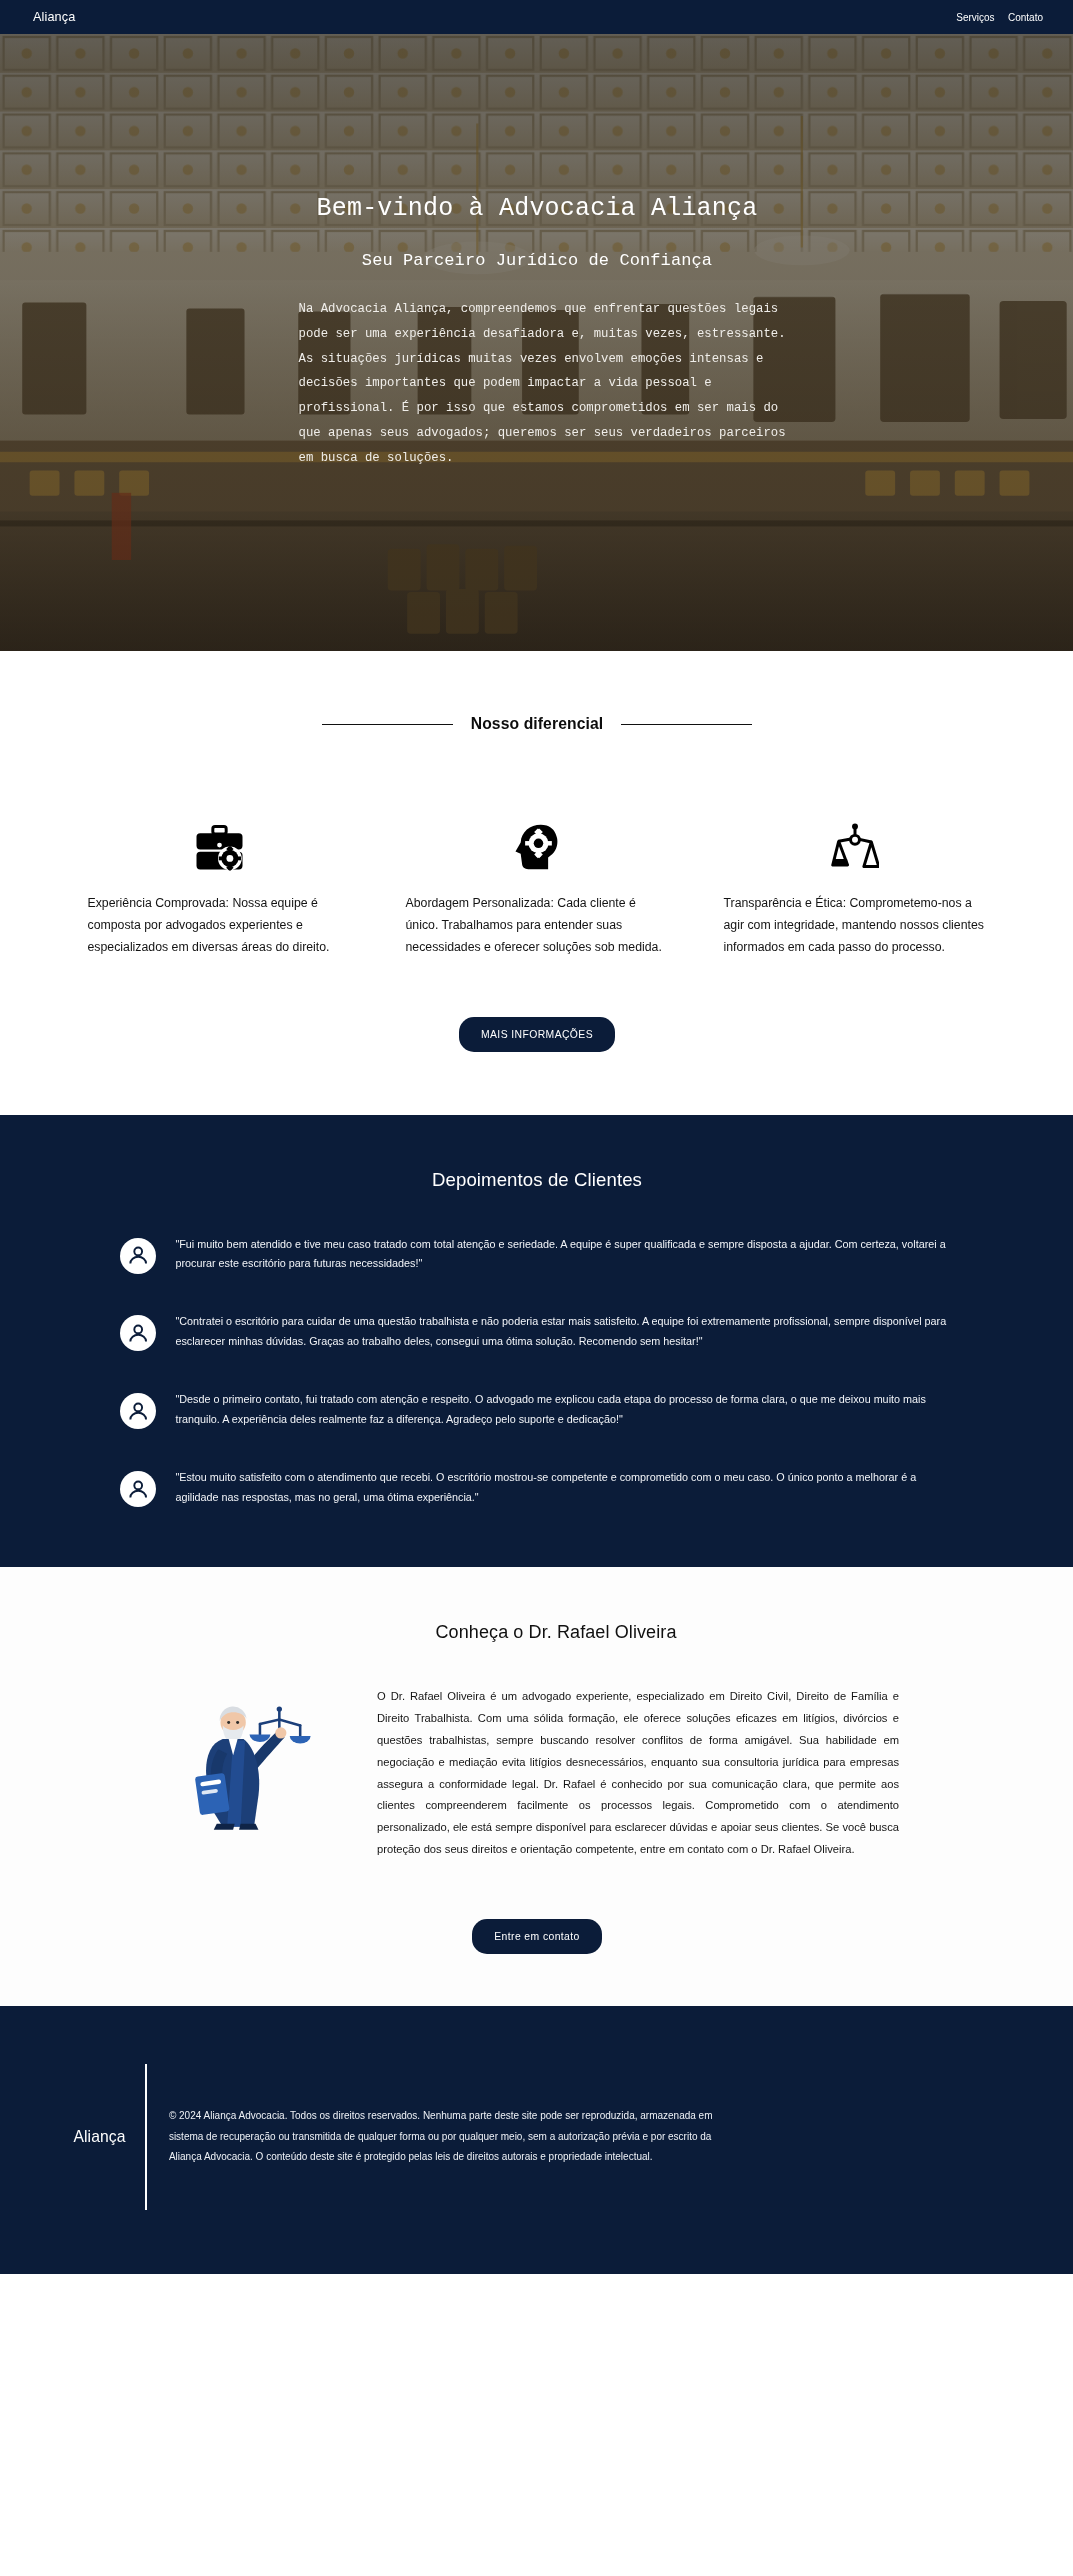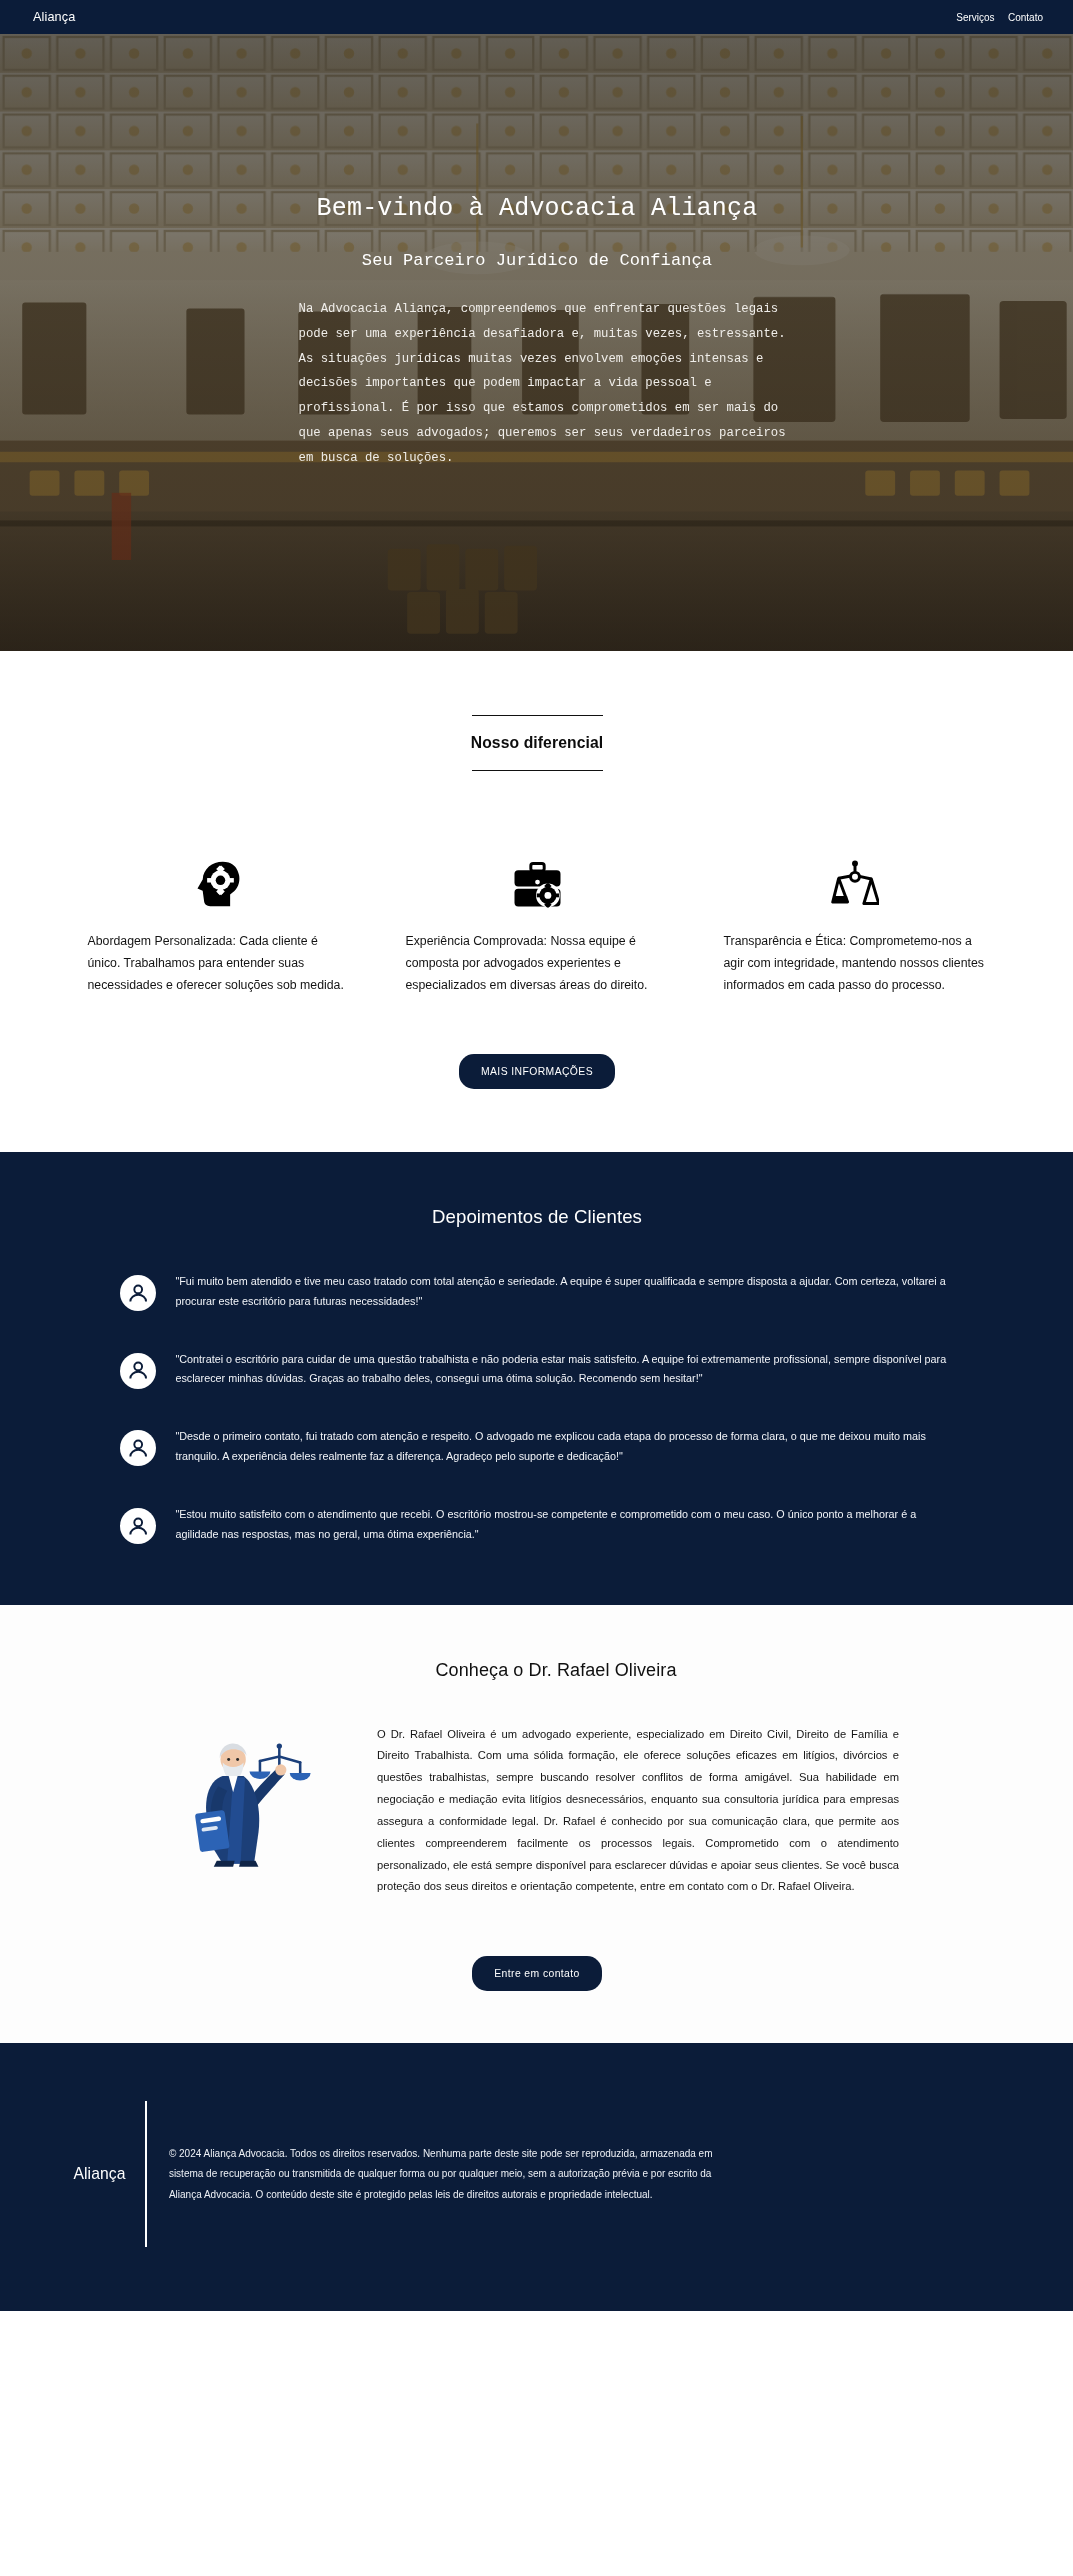--- a/index.html
+++ b/index.html
@@ -85,21 +85,20 @@
   .diferencial {
     background: #ffffff;
     padding: 64px 0 63px;
   }
   .section-heading-rule {
     display: flex;
     align-items: center;
     justify-content: center;
     gap: 18px;
     margin-bottom: 54px;
-    flex-direction: column;
   }
   .section-heading-rule .rule {
     width: 131px;
     height: 0.7px;
     background: #111111;
   }
   .section-heading-rule h2 {
     font-size: 15.7px;
     font-weight: 700;
     color: #0d0d0d;
@@ -348,45 +347,20 @@
   <div class="section-heading-rule">
     <span class="rule"></span>
     <h2>Nosso diferencial</h2>
     <span class="rule"></span>
   </div>
 
   <div class="features">
 
     <div class="feature">
       <div class="feature-icon">
-        <svg width="46" height="48" viewBox="0 0 62 64" aria-hidden="true">
-          <path d="M44 3 C26 -1 10 9 9 26 L2 38 L9 41 L11 56 C12 61 16 62 21 62 L46 62 L46 46 C56 40 60 30 58 20 C56 11 51 5 44 3 Z" fill="#000000"></path>
-          <g transform="translate(33,27)">
-            <g fill="#ffffff">
-              <circle r="13.5"></circle>
-              <g>
-                <rect x="-3" y="-18" width="6" height="7"></rect>
-                <rect x="-3" y="11" width="6" height="7"></rect>
-                <rect x="-18" y="-3" width="7" height="6"></rect>
-                <rect x="11" y="-3" width="7" height="6"></rect>
-                <rect x="-14.8" y="-13.6" width="6" height="7" transform="rotate(45)"></rect>
-                <rect x="8.8" y="6.6" width="6" height="7" transform="rotate(45)"></rect>
-                <rect x="-14.8" y="6.6" width="6" height="7" transform="rotate(-45)"></rect>
-                <rect x="8.8" y="-13.6" width="6" height="7" transform="rotate(-45)"></rect>
-              </g>
-            </g>
-            <circle r="6.4" fill="#000000"></circle>
-          </g>
-        </svg>
-      </div>
-      <p class="feature-text">Abordagem Personalizada: Cada cliente é único. Trabalhamos para entender suas necessidades e oferecer soluções sob medida.</p>
-    </div>
-
-    <div class="feature">
-      <div class="feature-icon">
         <svg width="49" height="46" viewBox="0 0 66 62" fill="#000000" aria-hidden="true">
           <rect x="24" y="2" width="18" height="10" rx="3" fill="none" stroke="#000" stroke-width="4"></rect>
           <rect x="2" y="11" width="62" height="22" rx="5"></rect>
           <rect x="2" y="36" width="62" height="24" rx="5"></rect>
           <circle cx="33" cy="27" r="3.2" fill="#ffffff"></circle>
           <circle cx="47" cy="45" r="16" fill="#ffffff"></circle>
           <g transform="translate(47,45)">
             <g fill="#000000">
               <circle r="11.5"></circle>
               <g>
@@ -402,20 +376,45 @@
             </g>
             <circle r="4.6" fill="#ffffff"></circle>
           </g>
         </svg>
       </div>
       <p class="feature-text">Experiência Comprovada: Nossa equipe é composta por advogados experientes e especializados em diversas áreas do direito.</p>
     </div>
 
     <div class="feature">
       <div class="feature-icon">
+        <svg width="46" height="48" viewBox="0 0 62 64" aria-hidden="true">
+          <path d="M44 3 C26 -1 10 9 9 26 L2 38 L9 41 L11 56 C12 61 16 62 21 62 L46 62 L46 46 C56 40 60 30 58 20 C56 11 51 5 44 3 Z" fill="#000000"></path>
+          <g transform="translate(33,27)">
+            <g fill="#ffffff">
+              <circle r="13.5"></circle>
+              <g>
+                <rect x="-3" y="-18" width="6" height="7"></rect>
+                <rect x="-3" y="11" width="6" height="7"></rect>
+                <rect x="-18" y="-3" width="7" height="6"></rect>
+                <rect x="11" y="-3" width="7" height="6"></rect>
+                <rect x="-14.8" y="-13.6" width="6" height="7" transform="rotate(45)"></rect>
+                <rect x="8.8" y="6.6" width="6" height="7" transform="rotate(45)"></rect>
+                <rect x="-14.8" y="6.6" width="6" height="7" transform="rotate(-45)"></rect>
+                <rect x="8.8" y="-13.6" width="6" height="7" transform="rotate(-45)"></rect>
+              </g>
+            </g>
+            <circle r="6.4" fill="#000000"></circle>
+          </g>
+        </svg>
+      </div>
+      <p class="feature-text">Abordagem Personalizada: Cada cliente é único. Trabalhamos para entender suas necessidades e oferecer soluções sob medida.</p>
+    </div>
+
+    <div class="feature">
+      <div class="feature-icon">
         <svg width="48" height="49" viewBox="0 0 64 66" aria-hidden="true">
           <g stroke="#000000" stroke-width="4" fill="none" stroke-linejoin="round">
             <path d="M32 7 V22"></path>
             <path d="M10 26 L32 22 L54 27"></path>
             <path d="M10 26 L2 58 H22 Z"></path>
             <path d="M54 27 L44 60 H64 Z"></path>
           </g>
           <circle cx="32" cy="6" r="4" fill="#000000"></circle>
           <circle cx="32" cy="24" r="6" fill="#ffffff" stroke="#000000" stroke-width="4"></circle>
           <path d="M2.6 50 H21.4 L22 58 H2 Z" fill="#000000"></path>

